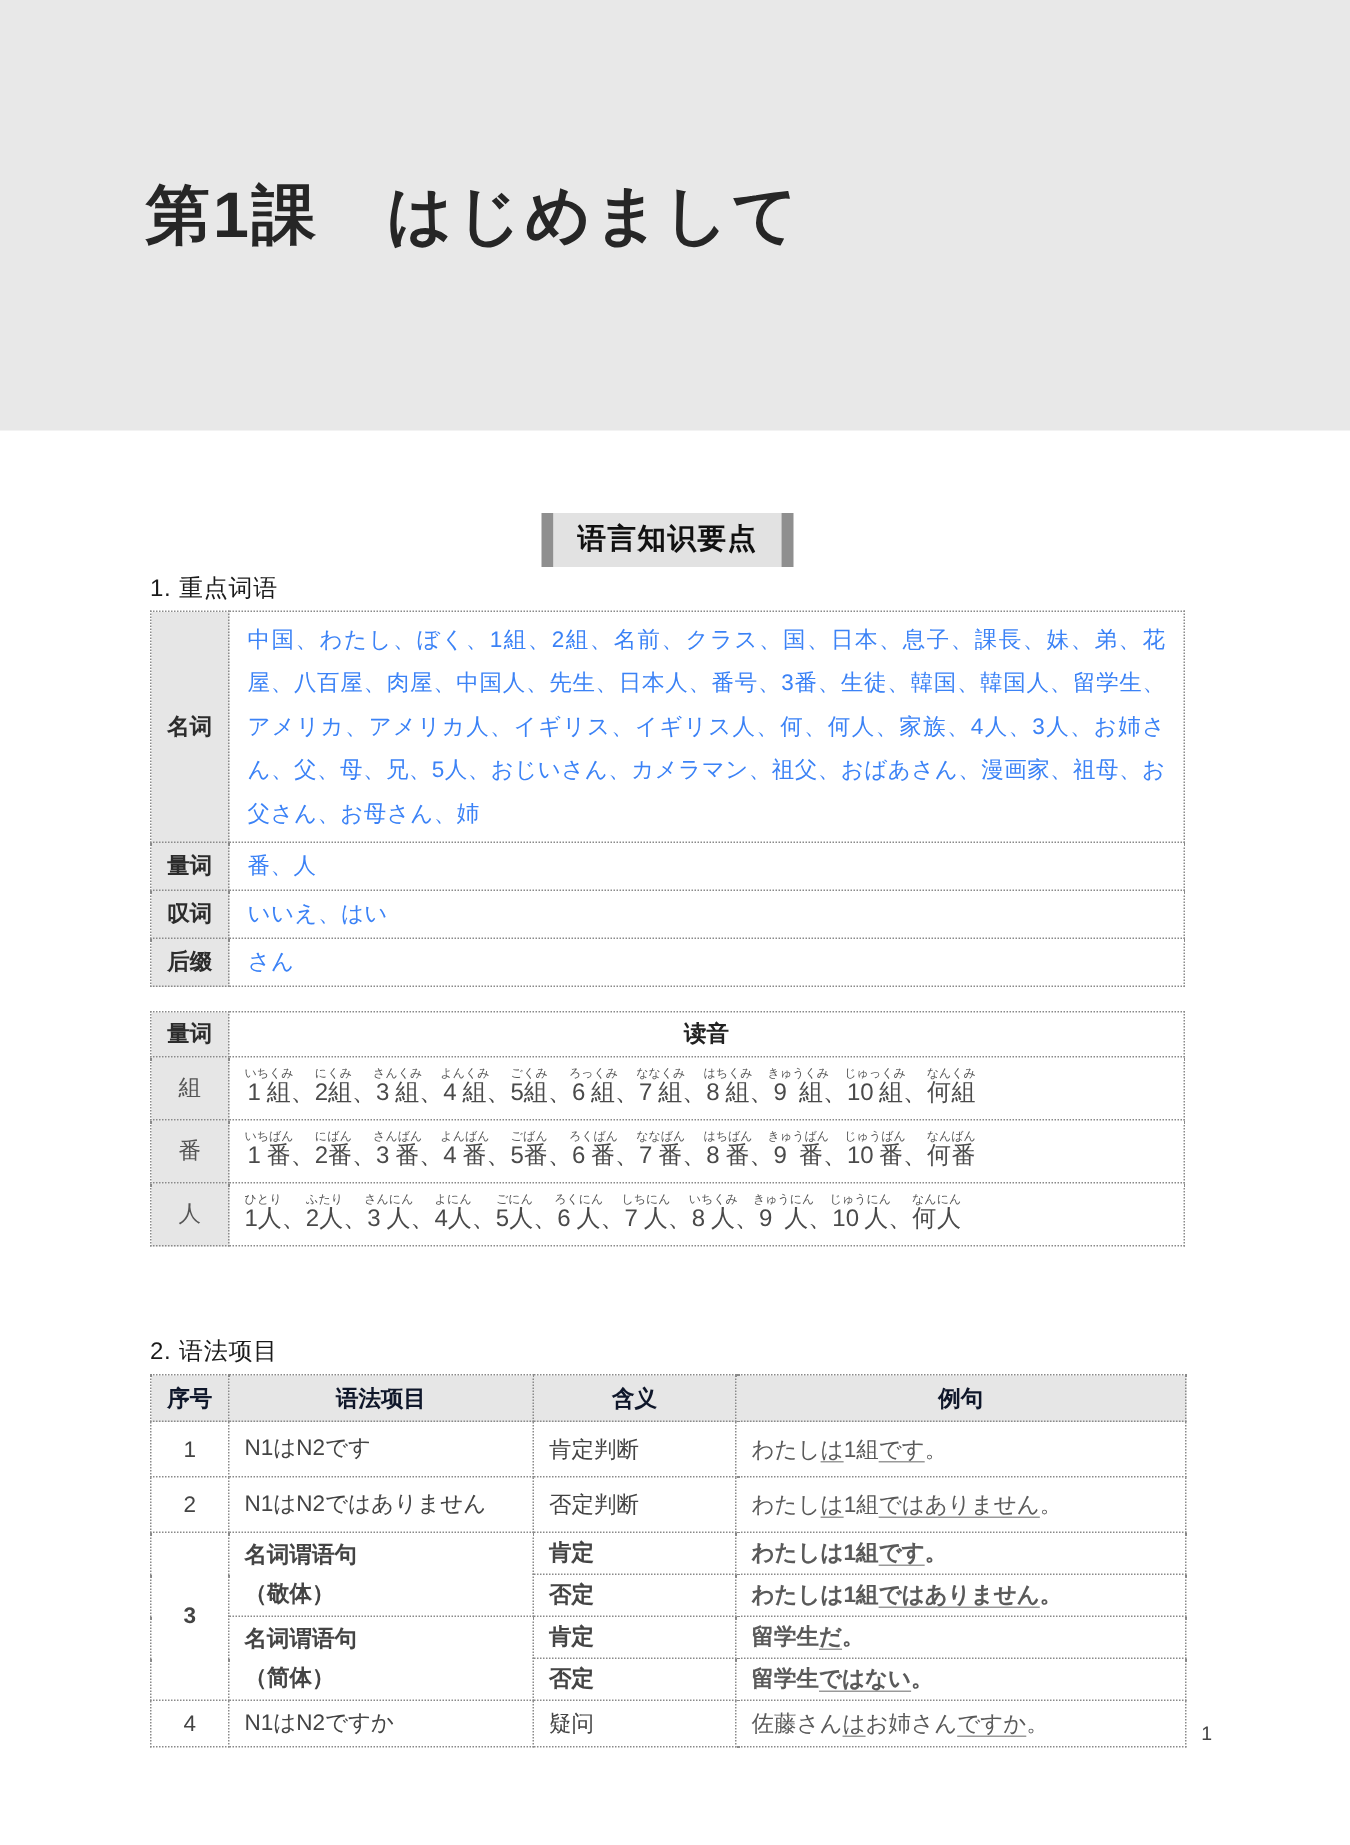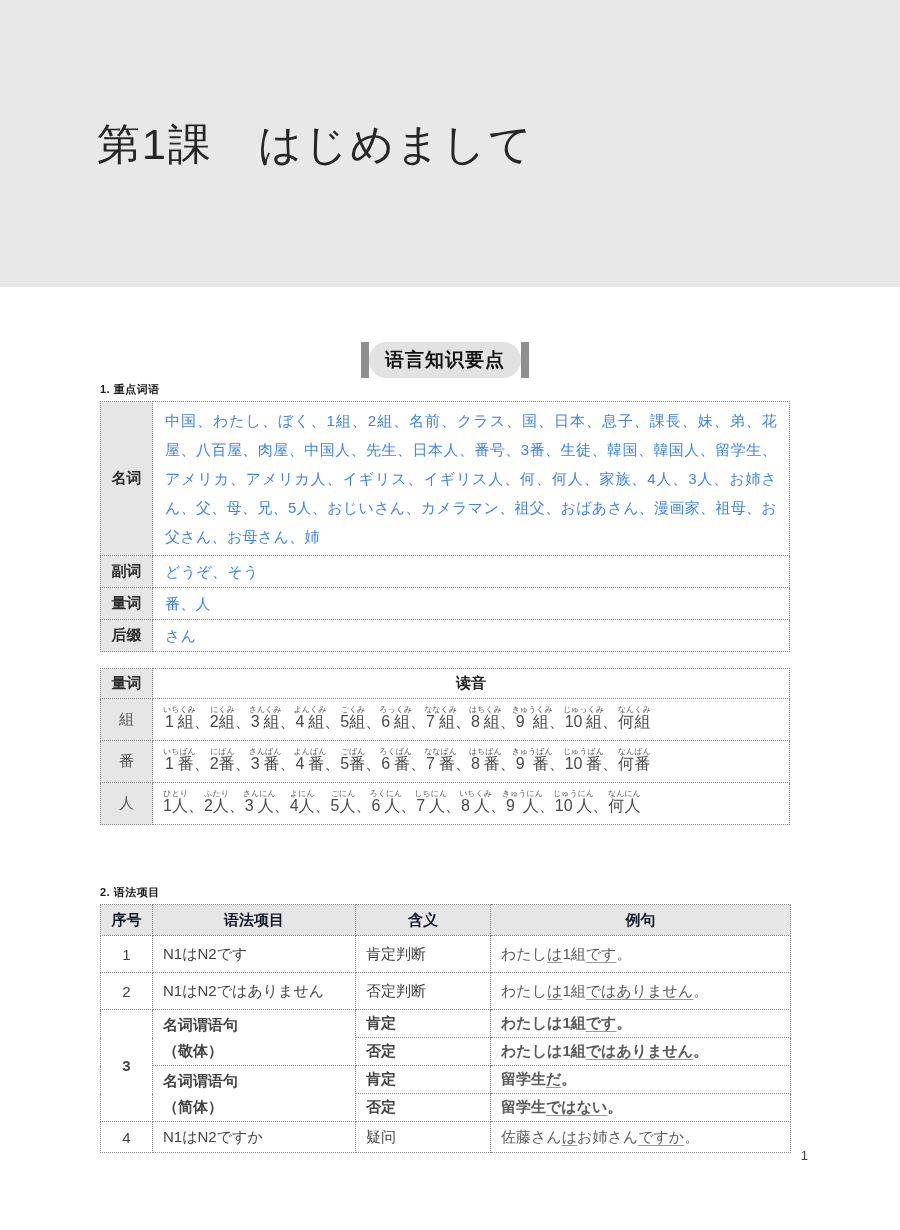--- a/index.html
+++ b/index.html
@@ -4,32 +4,32 @@
 <style>
   html,body{margin:0;padding:0;background:#fff;}
   .page{
     position:relative;width:900px;height:1230px;background:#ffffff;overflow:hidden;
     font-family:"Liberation Sans","DejaVu Sans",sans-serif;color:#333;
   }
   
   .hero{position:absolute;top:0;left:0;width:900px;height:287px;background:#e8e8e8;}
   .hero h1{
     margin:0;padding:120px 0 0 97px;font-size:43px;line-height:1.15;
-    font-weight:normal;color:#262626;letter-spacing:2px;
+    font-weight:bold;color:#262626;letter-spacing:2px;
   }
   
   .content{position:absolute;top:287px;left:100px;width:690px;}
   
   .banner{display:flex;width:168px;height:36px;margin:55px auto 0 auto;}
   .banner .bar{width:8px;height:36px;background:#8f8f8f;flex:none;}
   .banner .banner-mid{
     flex:1;background:#e2e2e2;font-size:19px;font-weight:bold;color:#111;
-    text-align:center;line-height:36px;letter-spacing:1px;border-radius:18px;
+    text-align:center;line-height:36px;letter-spacing:1px;
   }
-  .sec-heading{margin:4px 0 4px 0;font-size:11px;font-weight:bold;color:#1a1a1a;letter-spacing:.5px;}
+  .sec-heading{margin:4px 0 4px 0;font-size:16px;font-weight:normal;color:#1a1a1a;letter-spacing:.5px;}
   .sec-heading.second{margin-top:60px;}
   
   table{border-collapse:collapse;table-layout:fixed;width:690px;}
   td,th{border:1px dotted #8a8a8a;box-sizing:border-box;font-weight:normal;}
   th.lbl,.head-cell{background:#e6e6e6;margin-top:46px;}
   
   .vocab-table{margin-top:3px;}
   .vocab-table th.lbl{width:52px;text-align:center;font-size:15px;color:#2c2c2c;font-weight:bold;}
   .vocab-table td{
     padding:4px 12px;font-size:15px;line-height:29px;color:#3b82f6;
@@ -37,21 +37,21 @@
   }
   .vocab-table tr.small td{height:32px;padding:0 12px;}
   
   .readings-table{margin-top:16px;}
   .readings-table th{font-size:15px;}
   .readings-table th.lbl{width:52px;height:30px;text-align:center;font-weight:bold;color:#2c2c2c;}
   .readings-table th.reading-head{height:30px;text-align:center;font-weight:bold;color:#222;background:#fff;}
   .readings-table th.cls{background:#e6e6e6;color:#555;font-weight:normal;text-align:center;font-size:15px;}
   .readings-table td{height:42px;padding:2px 10px;vertical-align:middle;font-size:16px;color:#4a4a4a;}
   ruby{ruby-position:over;margin-right:0;}
-  rt{font-size:8px;color:#555;letter-spacing:0;text-align:right;}
+  rt{font-size:8px;color:#555;letter-spacing:0;}
   
   .grammar-table{margin-top:3px;}
   .grammar-table th{height:31px;font-size:15px;font-weight:bold;color:#0f172a;text-align:center;}
   .grammar-table td{font-size:15px;color:#444;padding:0 10px;}
   .grammar-table td.no{text-align:center;padding:0;}
   .grammar-table tr.r1 td,.grammar-table tr.r2 td{height:37px;}
   .grammar-table tr.sub td{height:28px;font-weight:bold;}
   .grammar-table tr.r4 td{height:31px;}
   .grammar-table td.pattern{line-height:26px;}
   .grammar-table td.example{color:#5a5a5a;}
@@ -82,26 +82,26 @@
       <colgroup>
           <col style="width:52px">
           <col>
         </colgroup>
       <tbody>
           <tr>
         <th class="lbl">名词</th>
         <td>中国、わたし、ぼく、1組、2組、名前、クラス、国、日本、息子、課長、妹、弟、花屋、八百屋、肉屋、中国人、先生、日本人、番号、3番、生徒、韓国、韓国人、留学生、アメリカ、アメリカ人、イギリス、イギリス人、何、何人、家族、4人、3人、お姉さん、父、母、兄、5人、おじいさん、カメラマン、祖父、おばあさん、漫画家、祖母、お父さん、お母さん、姉</td>
       </tr>
       <tr class="small">
-        <th class="lbl">副词</th>
-        <td>どうぞ、そう</td>
+        <th class="lbl">量词</th>
+        <td>番、人</td>
       </tr>
       <tr class="small">
-        <th class="lbl">量词</th>
-        <td>番、人</td>
+        <th class="lbl">叹词</th>
+        <td>いいえ、はい</td>
       </tr>
       <tr class="small">
         <th class="lbl">后缀</th>
         <td>さん</td>
       </tr>
     </tbody>
       </table>
 
     <table class="readings-table">
       <colgroup>

